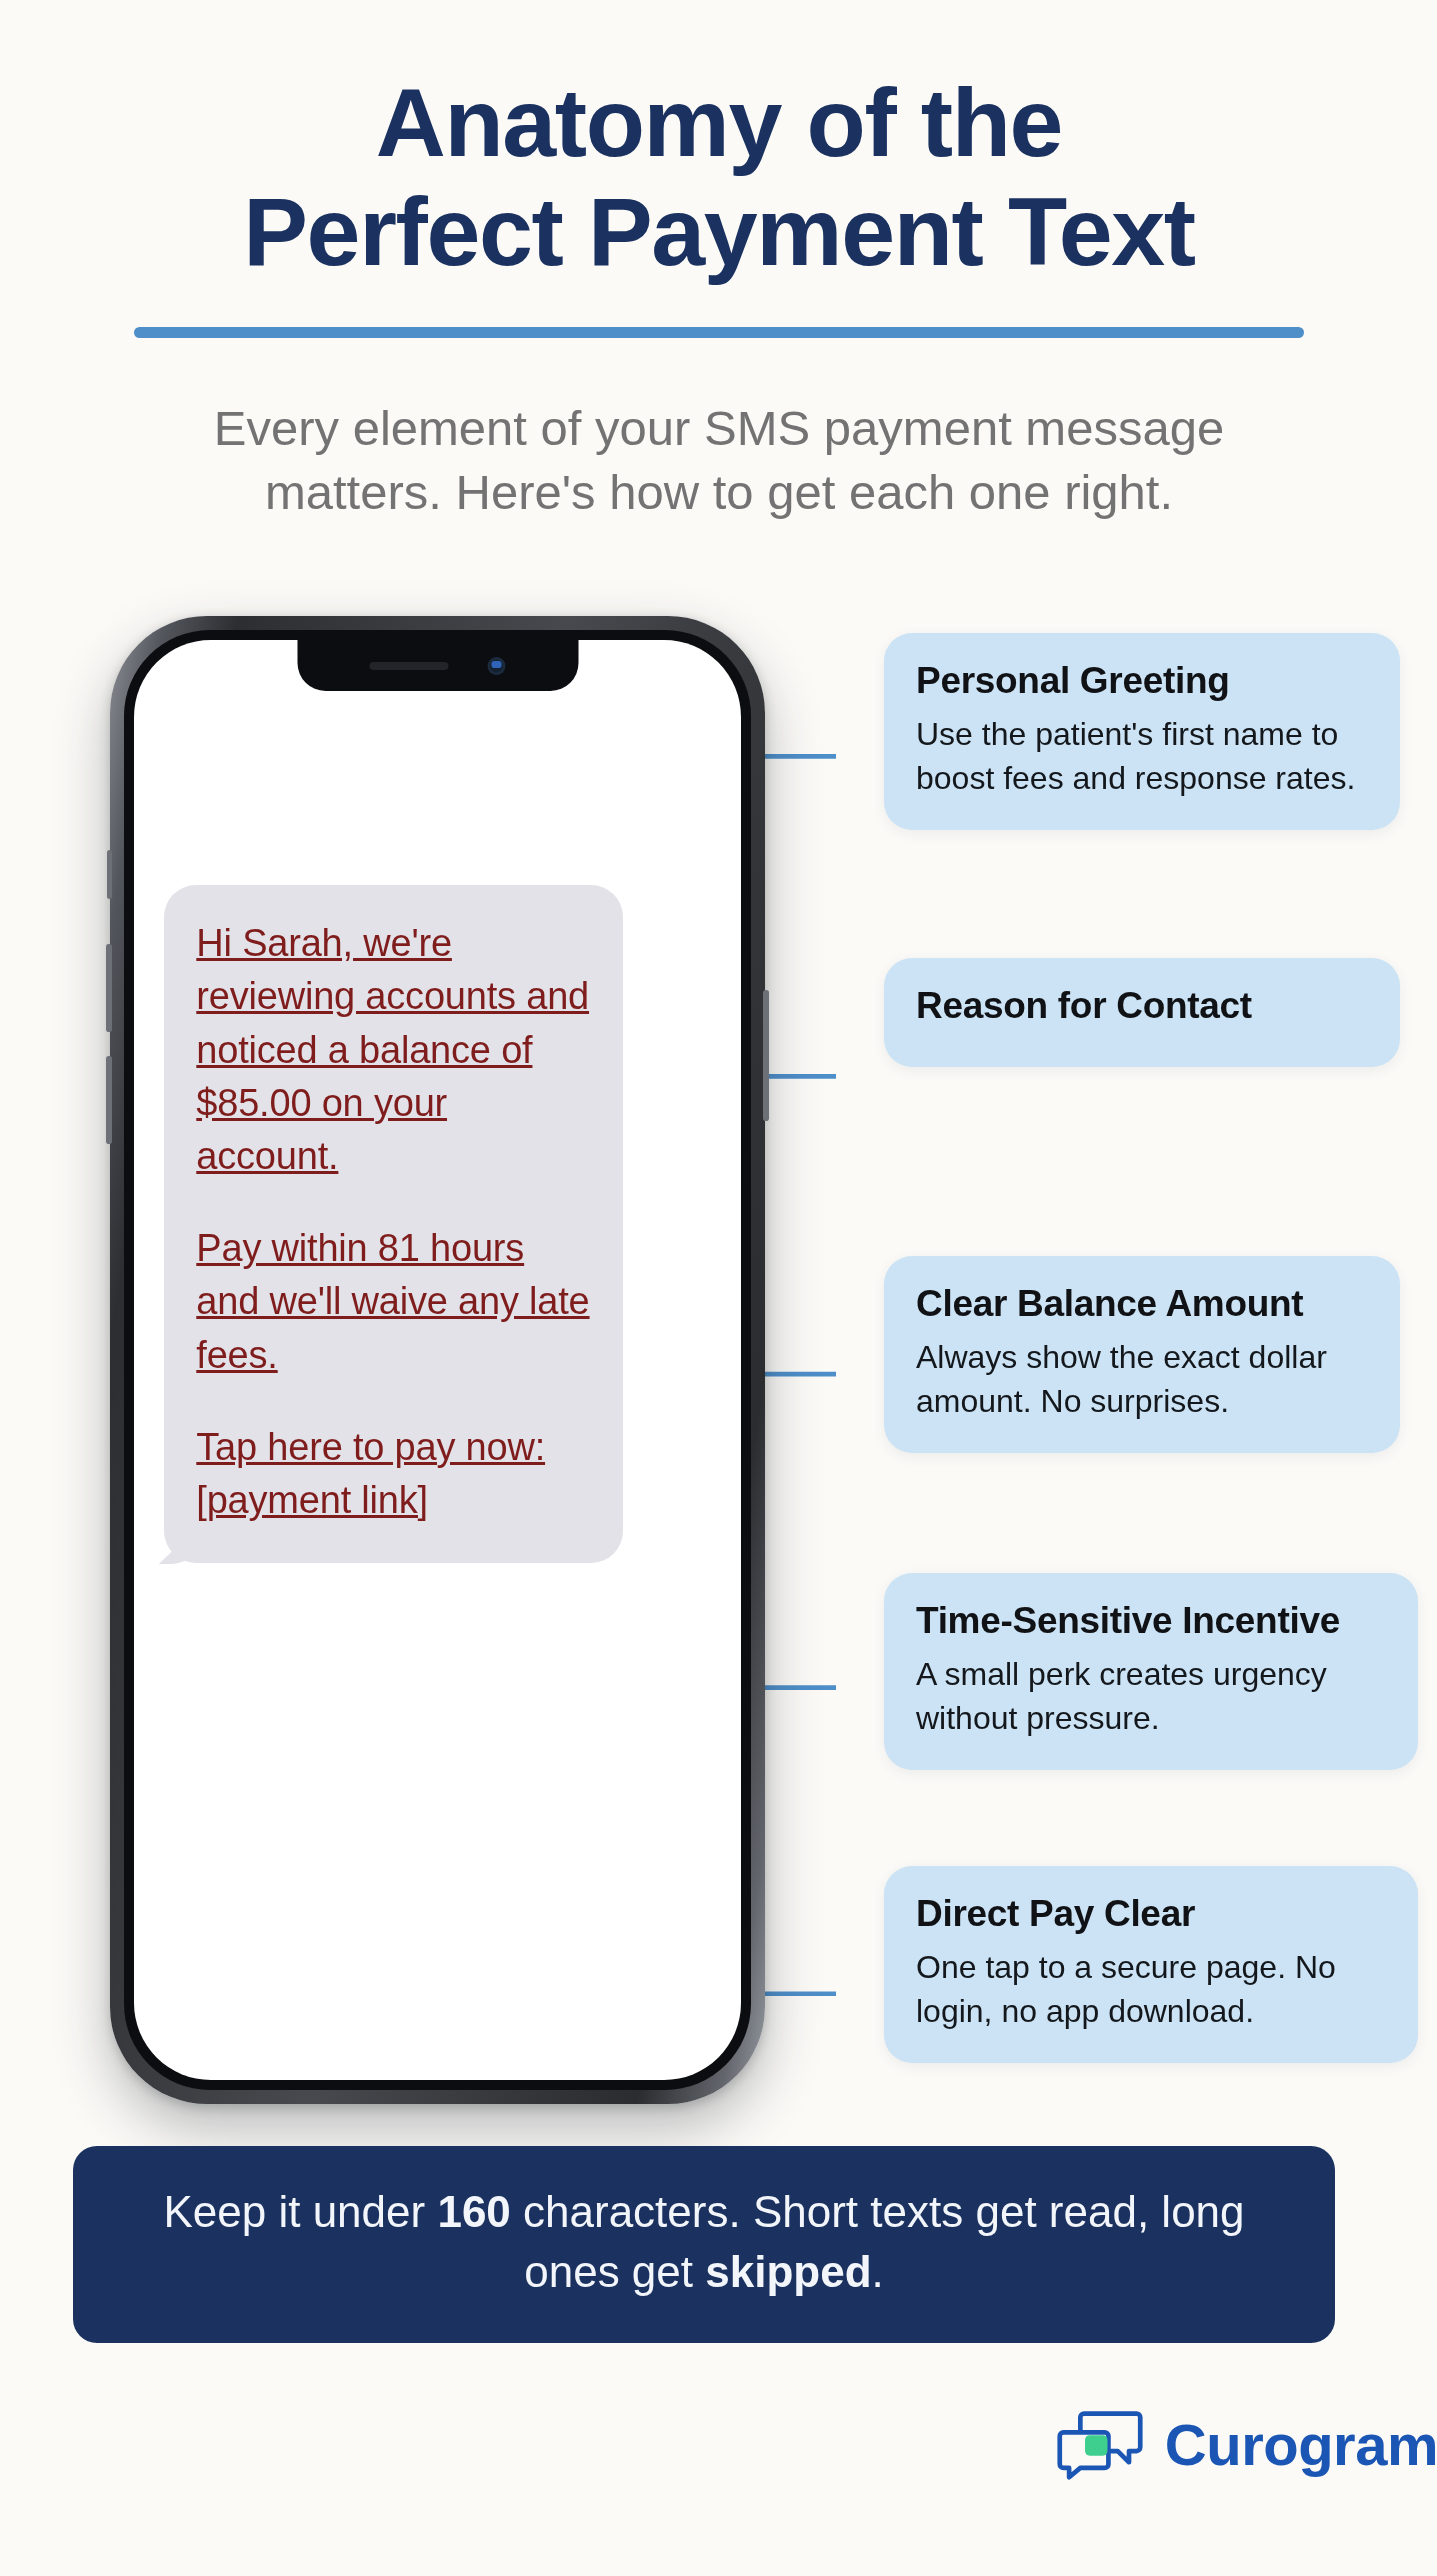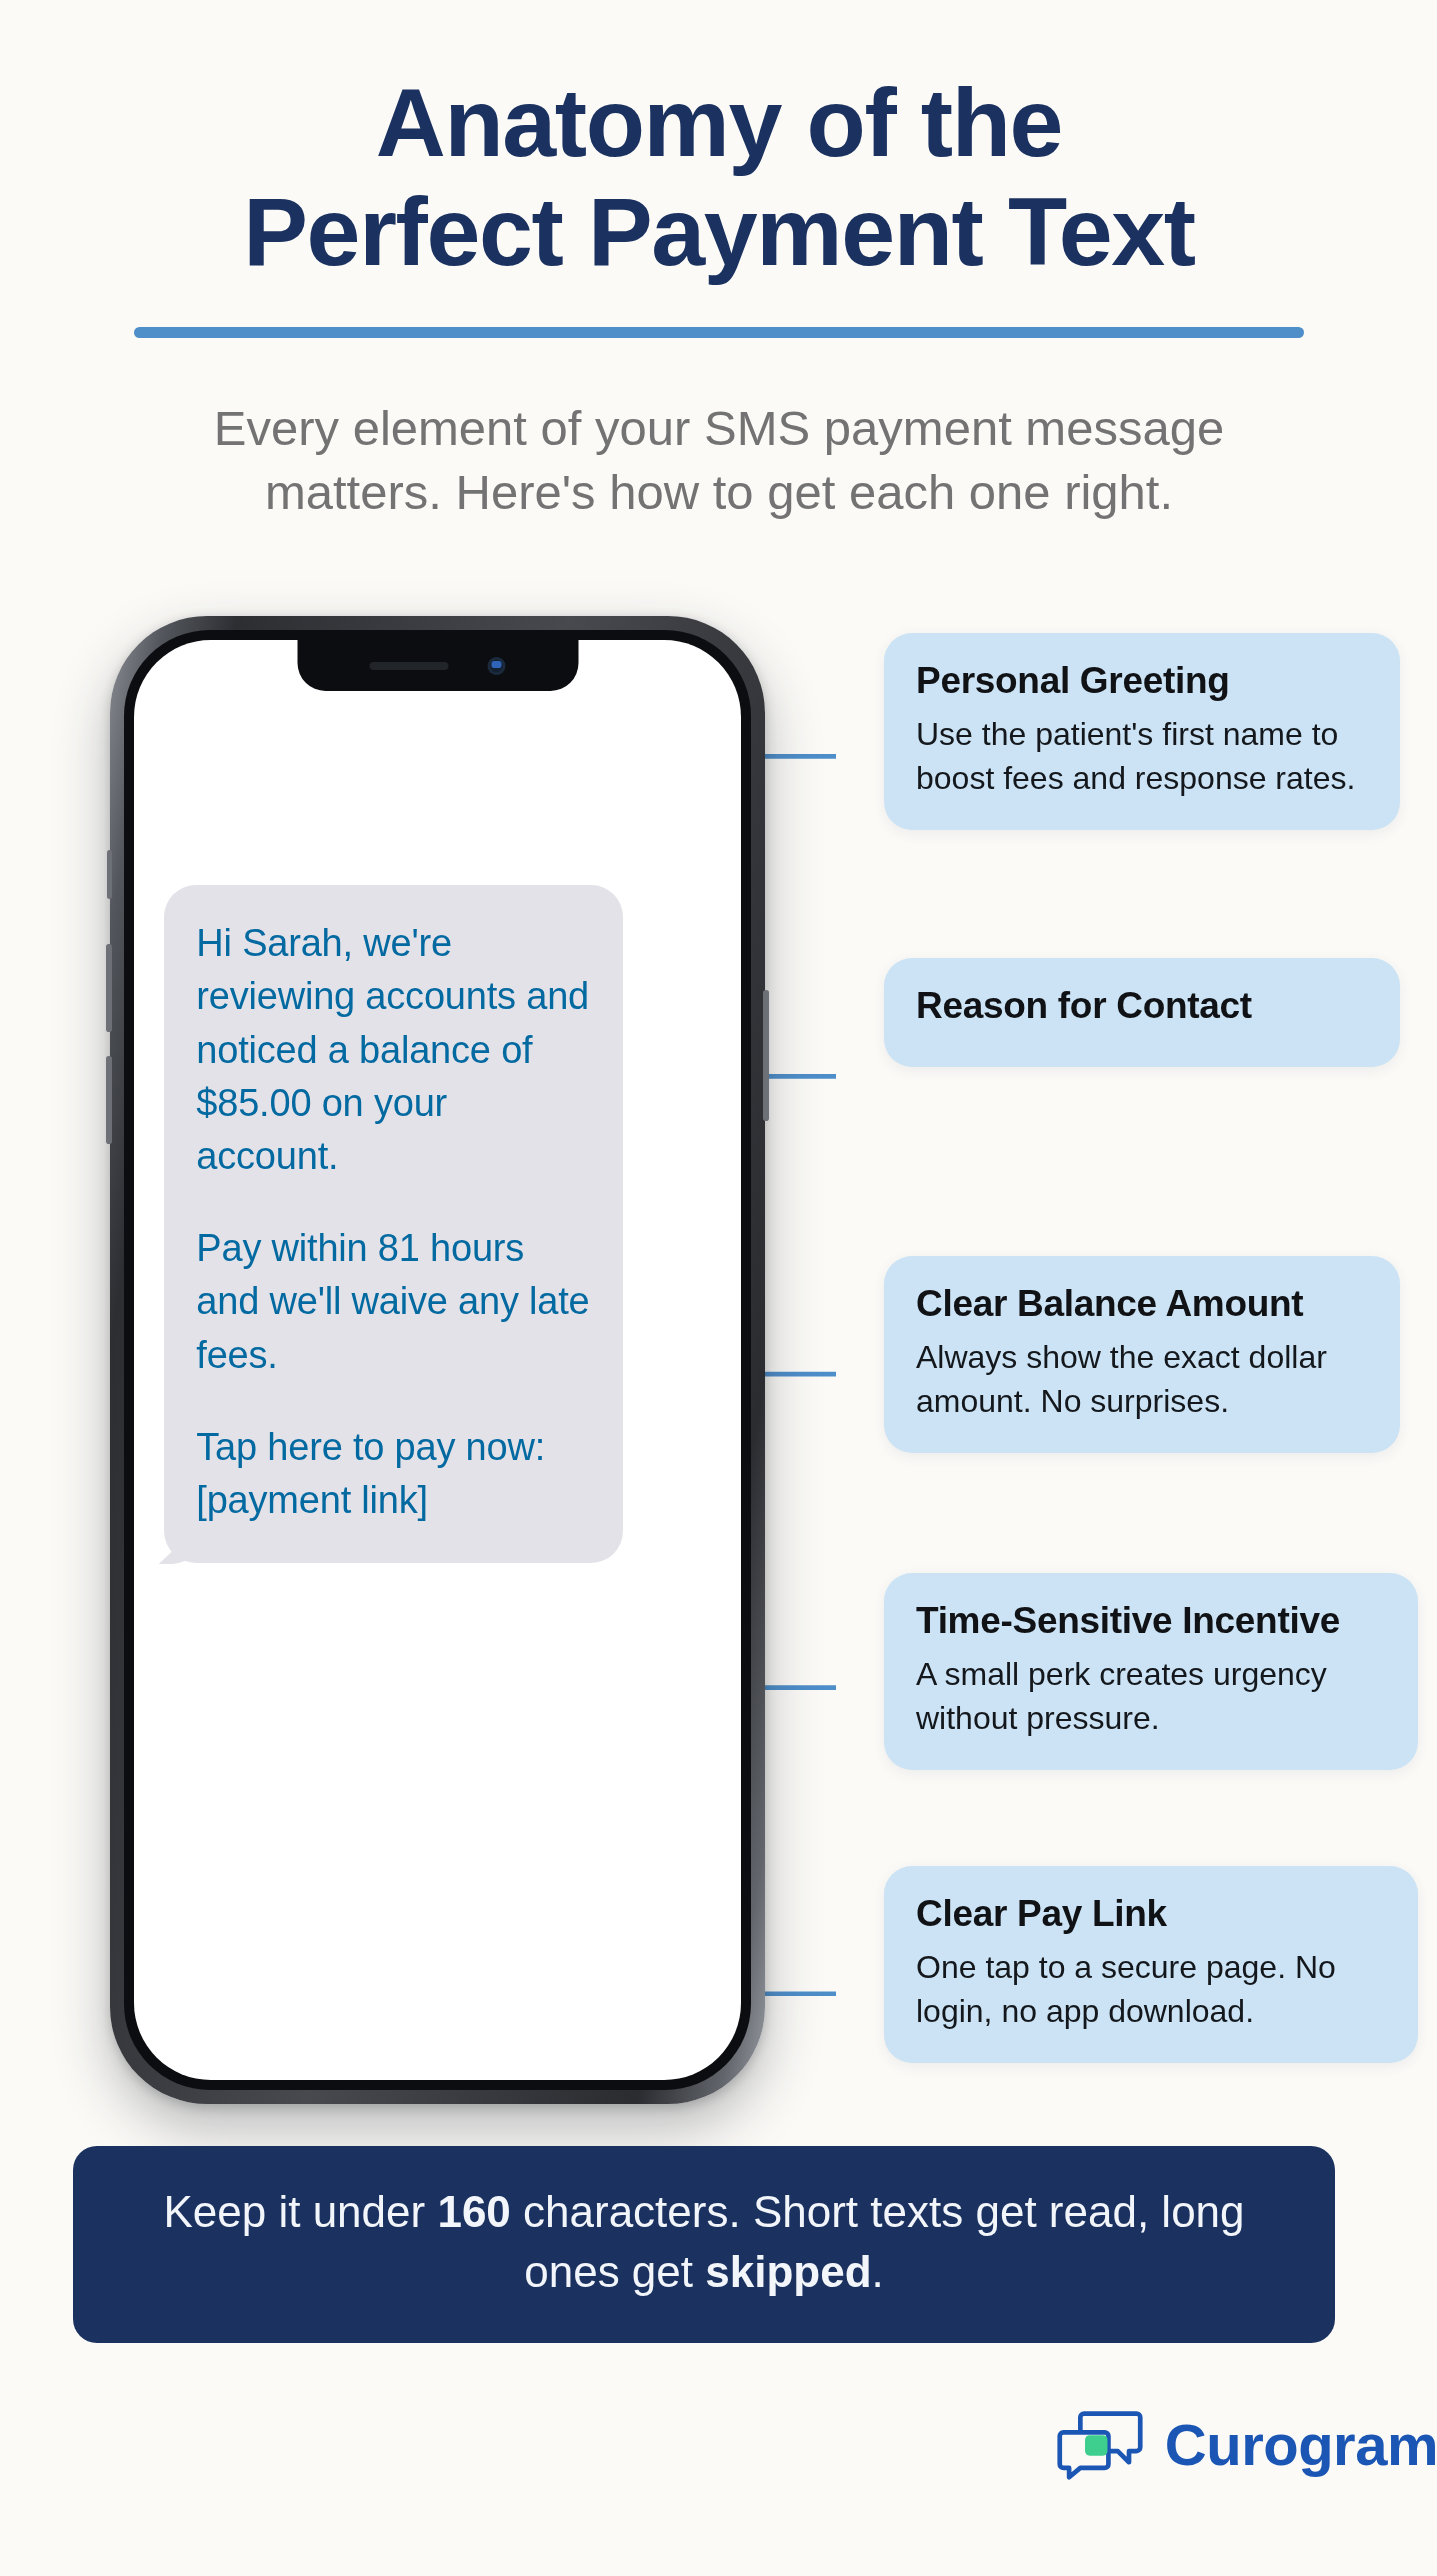--- a/index.html
+++ b/index.html
@@ -92,25 +92,26 @@
   }
   .bubble::after {
     content:"";
     position:absolute; left:-5.6px; bottom:-0.9px;
     width:41px; height:34px;
     background:#e3e2e8;
     border-bottom-right-radius:28px;
     clip-path:polygon(100% 0, 100% 100%, 0 100%, 42% 52%);
   }
   .bubble p {
-    color:#0369a1;
+    color:#7f1d1d;
     font-size:38px;
     line-height:1.40;
     font-weight:400;
     letter-spacing:-0.2px;
+    text-decoration:underline;
   }
   .bubble p + p { margin-top:39px; }
 
   
   .connectors {
     position:absolute; left:0; top:0;
     width:1438px; height:2576px;
     pointer-events:none;
   }
 
@@ -242,21 +243,21 @@
     <div class="card-title">Clear Balance Amount</div>
     <div class="card-body">Always show the exact dollar amount. No surprises.</div>
   </div>
 
   <div class="card card-4">
     <div class="card-title">Time-Sensitive Incentive</div>
     <div class="card-body">A small perk creates urgency without pressure.</div>
   </div>
 
   <div class="card card-5">
-    <div class="card-title">Clear Pay Link</div>
+    <div class="card-title">Direct Pay Clear</div>
     <div class="card-body">One tap to a secure page. No login, no app download.</div>
   </div>
 
   <div class="banner">
     <div class="banner-text"><span>Keep it under </span><b>160</b><span> characters. Short texts get read, long ones get </span><b>skipped</b><span>.</span></div>
   </div>
 
   <div class="logo-wrap">
     <svg class="logo-mark" viewBox="0 0 94 78">
 

